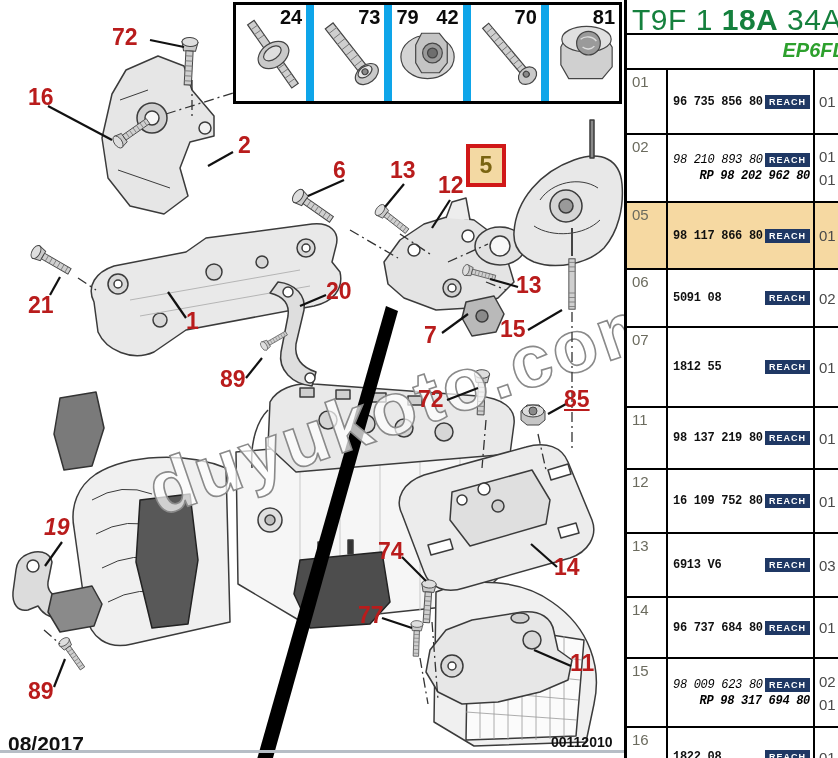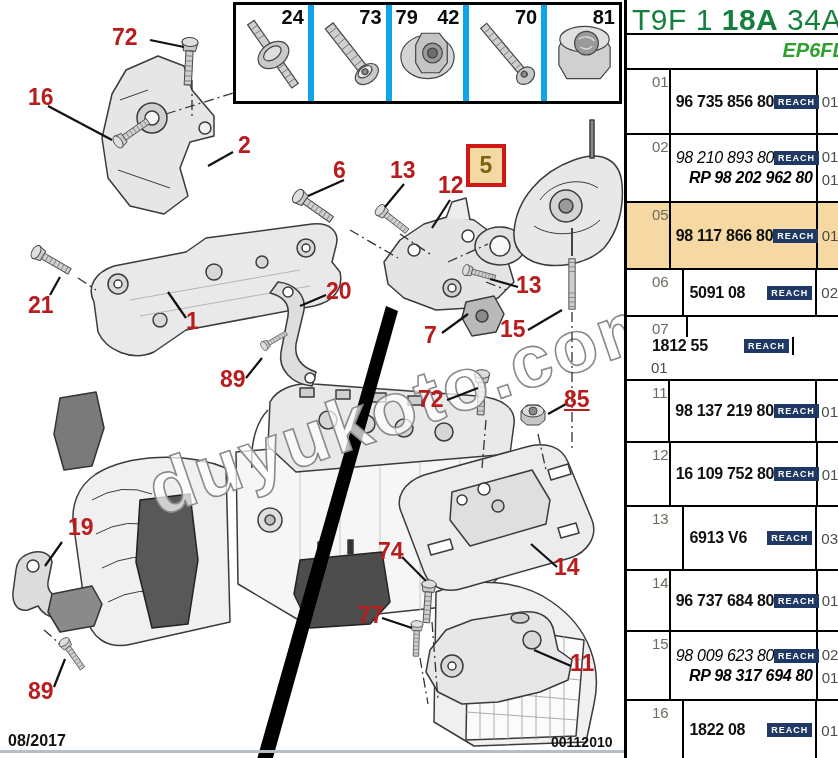--- a/index.html
+++ b/index.html
@@ -5,48 +5,48 @@
   html,body{margin:0;padding:0;background:#888;}
   .page{position:relative;width:838px;height:758px;background:#fff;overflow:hidden;
         font-family:"Liberation Sans",sans-serif;}
   
   .vdiv{position:absolute;left:624px;top:0;width:3px;height:758px;background:#000;}
   .hline{position:absolute;background:#000;height:2px;}
   .title{position:absolute;left:632px;top:3px;font-size:30px;color:#15803d;letter-spacing:.5px;white-space:nowrap;}
   .title .b{font-weight:700;}
   .ecode{position:absolute;top:39px;right:-9px;font-size:20px;font-style:italic;font-weight:600;color:#2da02d;white-space:nowrap;}
   #rows{position:absolute;left:627px;top:70px;width:211px;}
-  .trow{display:flex;border-bottom:2px solid #000;box-sizing:border-box;background:#fff;padding-left:20px;}
+  .trow{display:flex;border-bottom:2px solid #000;box-sizing:border-box;background:#fff;}
   .trow.hl{background:#f6d9a2;}
   .tidx{width:41px;border-right:2px solid #000;box-sizing:border-box;font-size:15px;color:#6b6b5e;padding:3px 0 0 5px;}
   .tmain{width:147px;border-right:2px solid #000;box-sizing:border-box;display:flex;flex-direction:column;justify-content:center;padding:0 3px 0 5px;row-gap:2px;}
   .tline{display:flex;align-items:center;}
-  .part{font-size:16px;font-weight:700;color:#101010;white-space:nowrap;letter-spacing:-.3px;}
+  .part{font-size:12px;font-weight:700;color:#101010;white-space:nowrap;letter-spacing:-.3px;font-family:Liberation Mono, monospace;}
   .tline.superseded .part{font-weight:400;font-style:italic;color:#000000;text-align:right;}
   .tline.replacement{justify-content:flex-end;}
   .tline.replacement .part{font-style:italic;font-weight:700;color:#000;}
   .reach{margin-left:auto;background:#1f3864;color:#fff;font-size:9px;font-weight:700;
          padding:3px 4px 2px 4px;letter-spacing:1px;line-height:1;cursor:pointer;}
   .tqty{flex:1;display:flex;flex-direction:column;justify-content:center;row-gap:6px;
         font-size:15px;color:#4a4a4a;padding-left:4px;}
   
   #art,#overlay{position:absolute;left:0;top:0;}
   #overlay{pointer-events:none;}
   .fbox{position:absolute;left:233px;top:2px;width:389px;height:102px;border:3px solid #000;
         display:flex;box-sizing:border-box;background:#fff;}
-  .fcell{flex:1;position:relative;border-right:6px solid #0ea5e9;}
+  .fcell{flex:1;position:relative;border-right:8px solid #0ea5e9;}
   .fcell:last-child{border-right:none;border-radius:22px;}
   .flabel{position:absolute;top:1px;font-size:20px;font-weight:700;color:#0b0b0b;}
   .flabel.tr{right:4px;} .flabel.tl{left:4px;}
   .fcell svg{position:absolute;left:0;top:0;}
   .callout{position:absolute;font-size:23px;font-weight:700;color:#b91c1c;line-height:1;cursor:pointer;}
   .redbox{position:absolute;left:466px;top:144px;width:40px;height:43px;border:4px solid #d01818;
           background:#f3d9a3;box-sizing:border-box;display:flex;align-items:center;justify-content:center;
           font-size:23px;font-weight:700;color:#7a6412;cursor:pointer;}
-  .date{position:absolute;left:8px;top:732px;font-size:16px;font-weight:700;color:#111;}
+  .date{position:absolute;left:8px;top:732px;font-size:21px;font-weight:700;color:#111;}
   .docnum{position:absolute;left:551px;top:734px;font-size:14px;font-weight:700;color:#111;}
   .bottomline{position:absolute;left:0;top:750px;width:838px;height:3px;background:#b7bec6;}
 </style>
 </head>
 <body>
 
 <div class="page">
 
   <svg id="art" width="625" height="758" viewBox="0 0 625 758">
     <defs>
@@ -285,21 +285,21 @@
       <div class="callout" style="left: 220px; top: 368px;">89</div>
       <div class="callout" style="left: 516px; top: 274px;">13</div>
       <div class="callout" style="left: 424px; top: 324px;">7</div>
       <div class="callout" style="left: 500px; top: 318px;">15</div>
       <div class="callout" style="left: 418px; top: 388px;">72</div>
       <div class="callout" style="left: 564px; top: 388px; text-decoration: underline;">85</div>
       <div class="callout" style="left: 378px; top: 540px;">74</div>
       <div class="callout" style="left: 358px; top: 604px;">77</div>
       <div class="callout" style="left: 554px; top: 556px;">14</div>
       <div class="callout" style="left: 570px; top: 652px;">11</div>
-      <div class="callout" style="left: 68px; top: 516px;">19</div>
+      <div class="callout" style="left: 44px; top: 516px; font-style: italic;">19</div>
       <div class="callout" style="left: 28px; top: 680px;">89</div>
     </div>
 
   <div class="redbox" style="border-color: rgb(208, 24, 24);">
     <span>5</span>
   </div>
 
   <div class="date">08/2017</div>
   <div class="docnum">00112010</div>
   <div class="bottomline"></div>
@@ -347,33 +347,33 @@
         <div class="tmain">
           <div class="tline normal">
             <span class="part">98 117 866 80</span>
             <span class="reach" style="background: rgb(31, 56, 100);">REACH</span>
           </div>
         </div>
         <div class="tqty">
           <div>01</div>
         </div>
       </div>
-      <div class="trow" style="height: 47px;">
+      <div class="trow" style="height: 58px;">
         <div class="tidx">06</div>
         <div class="tmain">
           <div class="tline normal">
             <span class="part">5091 08</span>
             <span class="reach" style="background: rgb(31, 56, 100);">REACH</span>
           </div>
         </div>
         <div class="tqty">
           <div>02</div>
         </div>
       </div>
-      <div class="trow" style="height: 64px; flex-direction: column;">
+      <div class="trow" style="height: 80px;">
         <div class="tidx">07</div>
         <div class="tmain">
           <div class="tline normal">
             <span class="part">1812 55</span>
             <span class="reach" style="background: rgb(31, 56, 100);">REACH</span>
           </div>
         </div>
         <div class="tqty">
           <div>01</div>
         </div>

